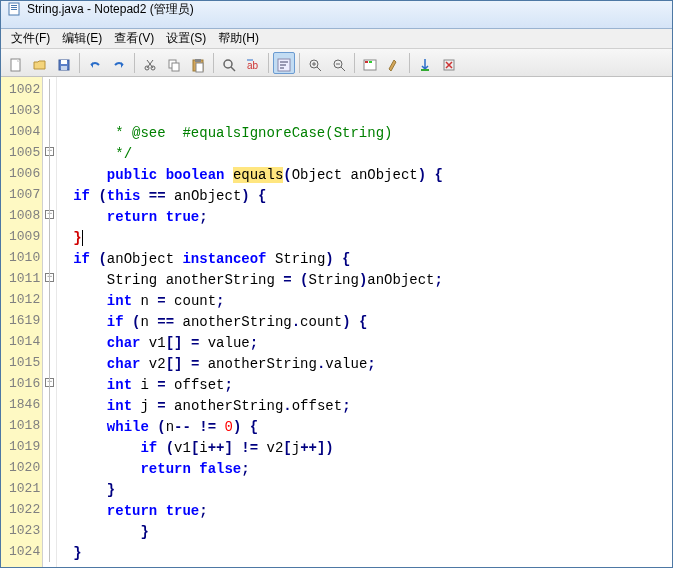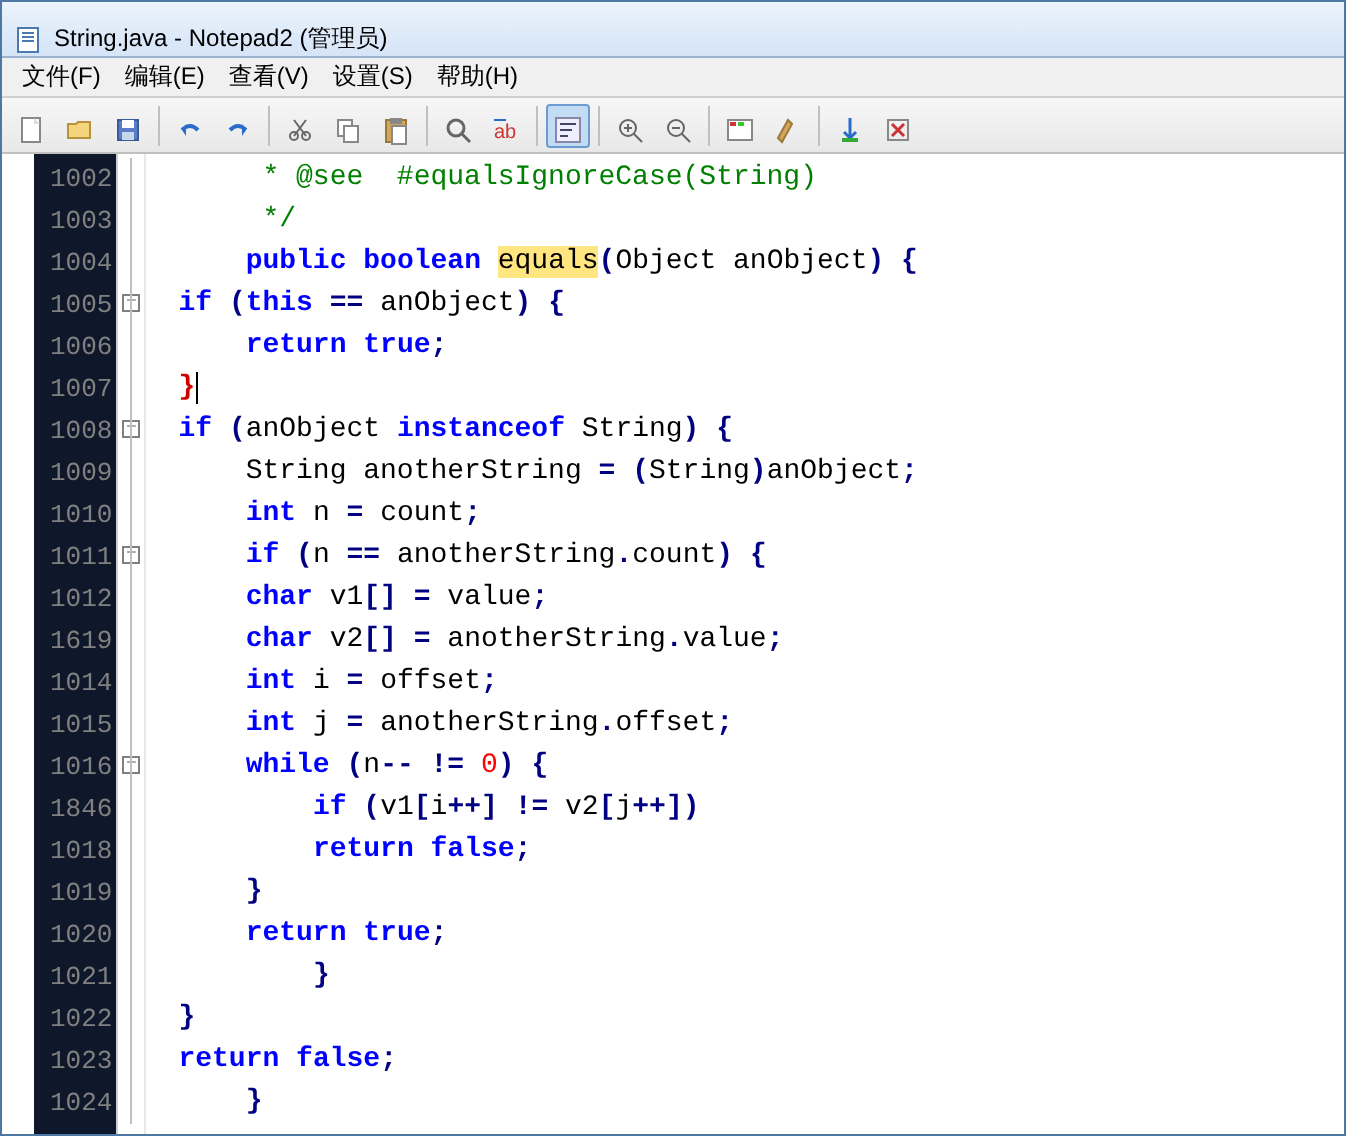--- a/index.html
+++ b/index.html
@@ -1,32 +1,32 @@
 <!DOCTYPE html>
 <html><head>
 <meta charset="utf-8">
 <style>
 * { margin:0; padding:0; box-sizing:border-box; }
 body { font-family:"Segoe UI",Tahoma,sans-serif; font-size:12px; background:#fff; width:673px; height:568px; overflow:hidden; border:1px solid #4d78a4; }
-.titlebar { height:28px; background:linear-gradient(#ebf3fc,#d5e4f7); display:flex; align-items:flex-end; padding:0 6px; border-bottom:1px solid #9ab3d0; }
+.titlebar { height:28px; background:linear-gradient(#ebf3fc,#d5e4f7); display:flex; align-items:flex-start; padding:0 6px; border-bottom:1px solid #9ab3d0; }
 .titlebar .icon { width:16px; height:16px; margin-right:4px; }
 .titlebar .title { font-size:12px; color:#000; }
 .menubar { height:20px; background:#f0f0f0; display:flex; align-items:center; padding:0 4px; border-bottom:1px solid #d0d0d0; }
 .menubar .mitem { padding:12px 6px; font-size:12px; cursor:default; }
 .toolbar { height:28px; background:linear-gradient(#f7f7f7,#e8e8e8); display:flex; align-items:center; padding:0 4px; gap:2px; border-bottom:1px solid #c0c0c0; }
 .tbtn { width:22px; height:22px; display:flex; align-items:flex-end; justify-content:center; border:1px solid transparent; border-radius:2px; cursor:pointer; }
 .tbtn.active { background:#c2dcf3; border-color:#6b9bd1; }
 .tsep { width:1px; height:20px; background:#c0c0c0; margin:0 2px; }
 .editor { display:flex; height:491px; font-family:Consolas,"Courier New",monospace; font-size:14px; background:#fff; }
-.gutter { background:#0f172a; color:#808080; text-align:right; padding:2px 2px 0 8px; user-select:none; border-right:1px solid #d0d0d0;margin-left:16px; }
+.gutter { background:#fef9c3; color:#808080; text-align:right; padding:2px 2px 0 8px; user-select:none; border-right:1px solid #d0d0d0; }
 .gutter .ln { height:21px; line-height:21px; font-size:13px; }
 .fold { width:14px; background:#fff; border-right:1px solid #e8e8e8; position:relative; }
 .fold .fm { position:absolute; left:2px; width:9px; height:9px; border:1px solid #808080; background:#fff; font-size:9px; line-height:7px; text-align:center; color:#808080; cursor:pointer; }
 .fold .fline { position:absolute; left:6px; width:1px; background:#c0c0c0; }
-.code { padding:2px 0 0 16px; white-space:pre; flex:1; }
+.code { padding:2px 0 0 16px; white-space:pre; flex:1;margin-top:44px; }
 .code .cl { height:21px; line-height:21px; }
 .c-com { color:#008000; }
 .c-kw { color:#0000ff; font-weight:bold; }
 .c-op { color:#000080; font-weight:bold; }
 .c-id { color:#000; }
 .c-num { color:#ff0000; }
 .c-br { color:#d00000; font-weight:bold; }
 .c-hl { background:#ffe680; }
 .cursor { border-left:1px solid #000; animation:blink 1s step-end infinite; }
 @keyframes blink { 50% { border-color:transparent; } }

